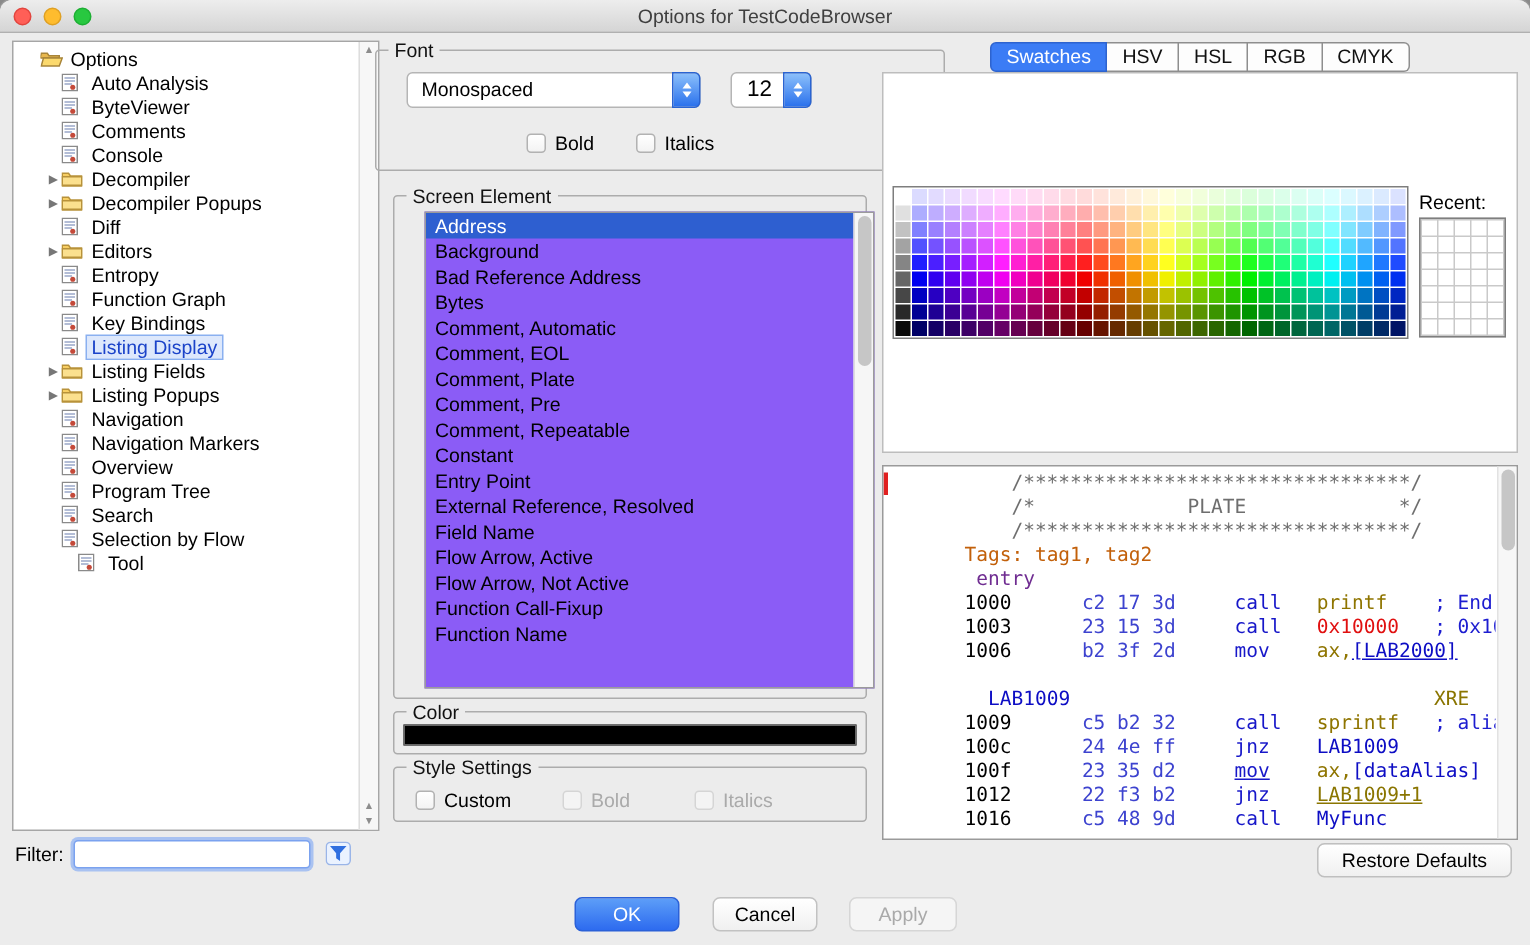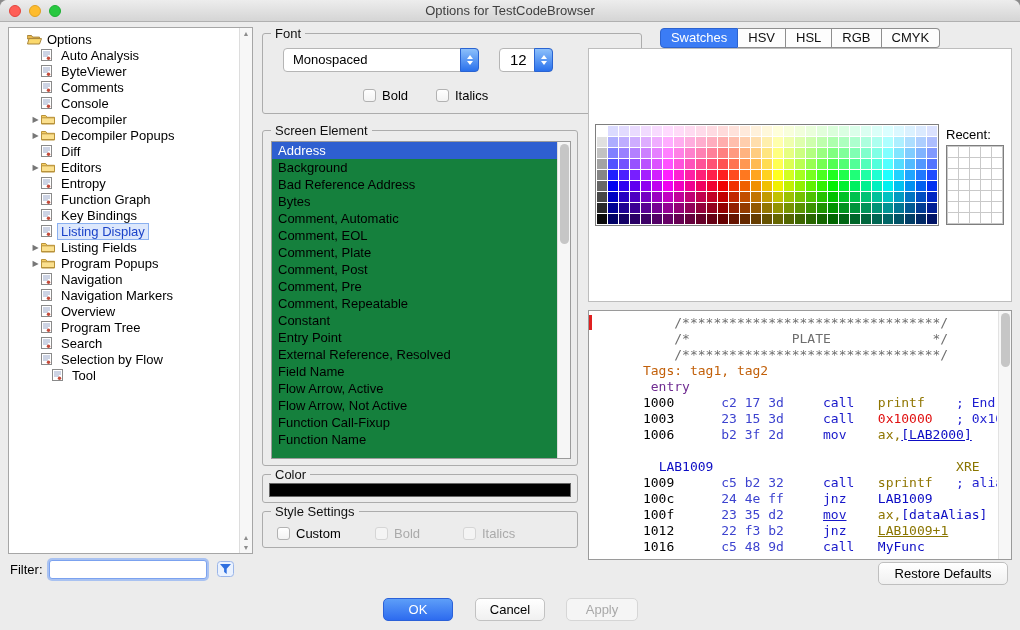--- a/index.html
+++ b/index.html
@@ -23,36 +23,36 @@
 .sarrow{position:absolute;left:0;width:12px;text-align:center;font-size:7px;color:#8d8d8d}
 .sarrow.top{top:2px}.sarrow.bot2{bottom:12px}.sarrow.bot{bottom:2px}
 
 .filter-row{position:absolute;left:10px;top:557px;width:250px;height:24px;display:flex;align-items:center}
 .filter-label{font-size:13px;margin-right:6px}
 .filter-input{width:158px;height:19px;border:1px solid #7ba2ef;border-radius:3px;box-shadow:0 0 0 2px rgba(115,160,245,.55);font:12px "Liberation Sans",sans-serif;padding:0 5px;outline:none}
 .filter-icon{margin-left:10px;display:flex}
 
 .group{position:absolute;border:1px solid #acacac;border-radius:3px}
 .group-title{position:absolute;top:-8px;left:8px;background:#ececec;padding:0 4px;font-size:13px;color:#111}
-.font-group{left:262px;top:33px;width:380px;height:81px}
+.font-group{left:250px;top:33px;width:380px;height:81px}
 .combo{position:absolute;left:20px;top:14px;width:196px;height:24px;background:#fff;border:1px solid #b5b5b5;border-radius:4px}
 .combo-text{position:absolute;left:9px;top:0;line-height:22px;font-size:13px}
 .combo-btn{position:absolute;right:-1px;top:-1px;width:19px;height:24px;background:linear-gradient(#8cc0fb,#2a71ec);border-radius:0 4px 4px 0;display:flex;flex-direction:column;align-items:center;justify-content:center;gap:2px;border:1px solid #2a64d2}
 .tri-up{width:0;height:0;border-left:3.5px solid transparent;border-right:3.5px solid transparent;border-bottom:4.5px solid #fff}
 .tri-down{width:0;height:0;border-left:3.5px solid transparent;border-right:3.5px solid transparent;border-top:4.5px solid #fff}
 .spinner{position:absolute;left:236px;top:14px;width:54px;height:24px;background:#fff;border:1px solid #b5b5b5;border-radius:4px}
 .spin-text{position:absolute;left:10px;line-height:22px;font-size:15px}
 .check{position:absolute;display:flex;align-items:center;height:16px}
 .cb{width:13px;height:13px;background:linear-gradient(#fff,#f3f3f3);border:1px solid #b2b2b2;border-radius:3px;margin-right:6px;flex:0 0 13px}
 .cb-label{font-size:13px}
 .check.disabled .cb{background:#f4f4f4;border-color:#d5d5d5}
 .check.disabled .cb-label{color:#aaa}
 
 .se-group{left:262px;top:130px;width:316px;height:336px}
-.se-listbox{position:absolute;left:8px;top:10px;width:300px;height:318px;background:#15803d;border:1px solid #9b9b9b;overflow:hidden}
+.se-listbox{position:absolute;left:20px;top:10px;width:300px;height:318px;background:#8b5cf6;border:1px solid #9b9b9b;overflow:hidden}
 #se-list{position:absolute;top:0;left:0;right:13px;bottom:0}
 .se-item{height:17px;line-height:17px;font-size:13px;padding-left:6px;white-space:nowrap}
 .se-item.sel{background:#2e5fd0;color:#fff}
 .vscroll2{position:absolute;right:0;top:0;bottom:0;width:13px;background:#f6f6f6;border-left:1px solid #ddd}
 .thumb{position:absolute;left:2px;top:2px;width:9px;background:#c6c6c6;border-radius:5px}
 
 .color-group{left:262px;top:474px;width:316px;height:29px}
 #color-bar{position:absolute;left:6px;right:6px;top:8px;height:14px;border:1px solid #666}
 .style-group{left:262px;top:511px;width:316px;height:37px}
 
@@ -261,21 +261,21 @@
           <span class="tree-label">Listing Fields</span>
         </div>
         <div class="tree-row" style="padding-left: 20px;">
           <span class="tree-arrow">▶</span>
           <span class="tree-icon">
             <svg width="14" height="11" viewBox="0 0 14 11">
               <path d="M0.5 1.5 h4.2 l1.3 1.8 h7.5 v6.7 h-13 z" fill="#f7ce63" stroke="#b8923a"></path>
               <path d="M0.5 3.8 h13 v5.7 h-13 z" fill="#fbe08e" stroke="#b8923a"></path>
             </svg>
           </span>
-          <span class="tree-label">Program Popups</span>
+          <span class="tree-label">Listing Popups</span>
         </div>
         <div class="tree-row" style="padding-left: 20px;">
           <span class="tree-arrow"></span>
           <span class="tree-icon">
             <svg width="11" height="12" viewBox="0 0 11 12">
               <rect x="0.5" y="0.5" width="10" height="11" fill="#ffffff" stroke="#8a8a8a"></rect>
               <line x1="2" y1="3" x2="9" y2="3" stroke="#9aa7c8"></line>
               <line x1="2" y1="5" x2="9" y2="5" stroke="#9aa7c8"></line>
               <line x1="2" y1="7" x2="7" y2="7" stroke="#9aa7c8"></line>
               <circle cx="7.5" cy="9.2" r="1.7" fill="#c44a3a"></circle>
@@ -410,21 +410,20 @@
     <span class="group-title">Screen Element</span>
     <div class="se-listbox">
       <div id="se-list">
           <div class="se-item sel">Address</div>
           <div class="se-item">Background</div>
           <div class="se-item">Bad Reference Address</div>
           <div class="se-item">Bytes</div>
           <div class="se-item">Comment, Automatic</div>
           <div class="se-item">Comment, EOL</div>
           <div class="se-item">Comment, Plate</div>
-          <div class="se-item">Comment, Post</div>
           <div class="se-item">Comment, Pre</div>
           <div class="se-item">Comment, Repeatable</div>
           <div class="se-item">Constant</div>
           <div class="se-item">Entry Point</div>
           <div class="se-item">External Reference, Resolved</div>
           <div class="se-item">Field Name</div>
           <div class="se-item">Flow Arrow, Active</div>
           <div class="se-item">Flow Arrow, Not Active</div>
           <div class="se-item">Function Call-Fixup</div>
           <div class="se-item">Function Name</div>

